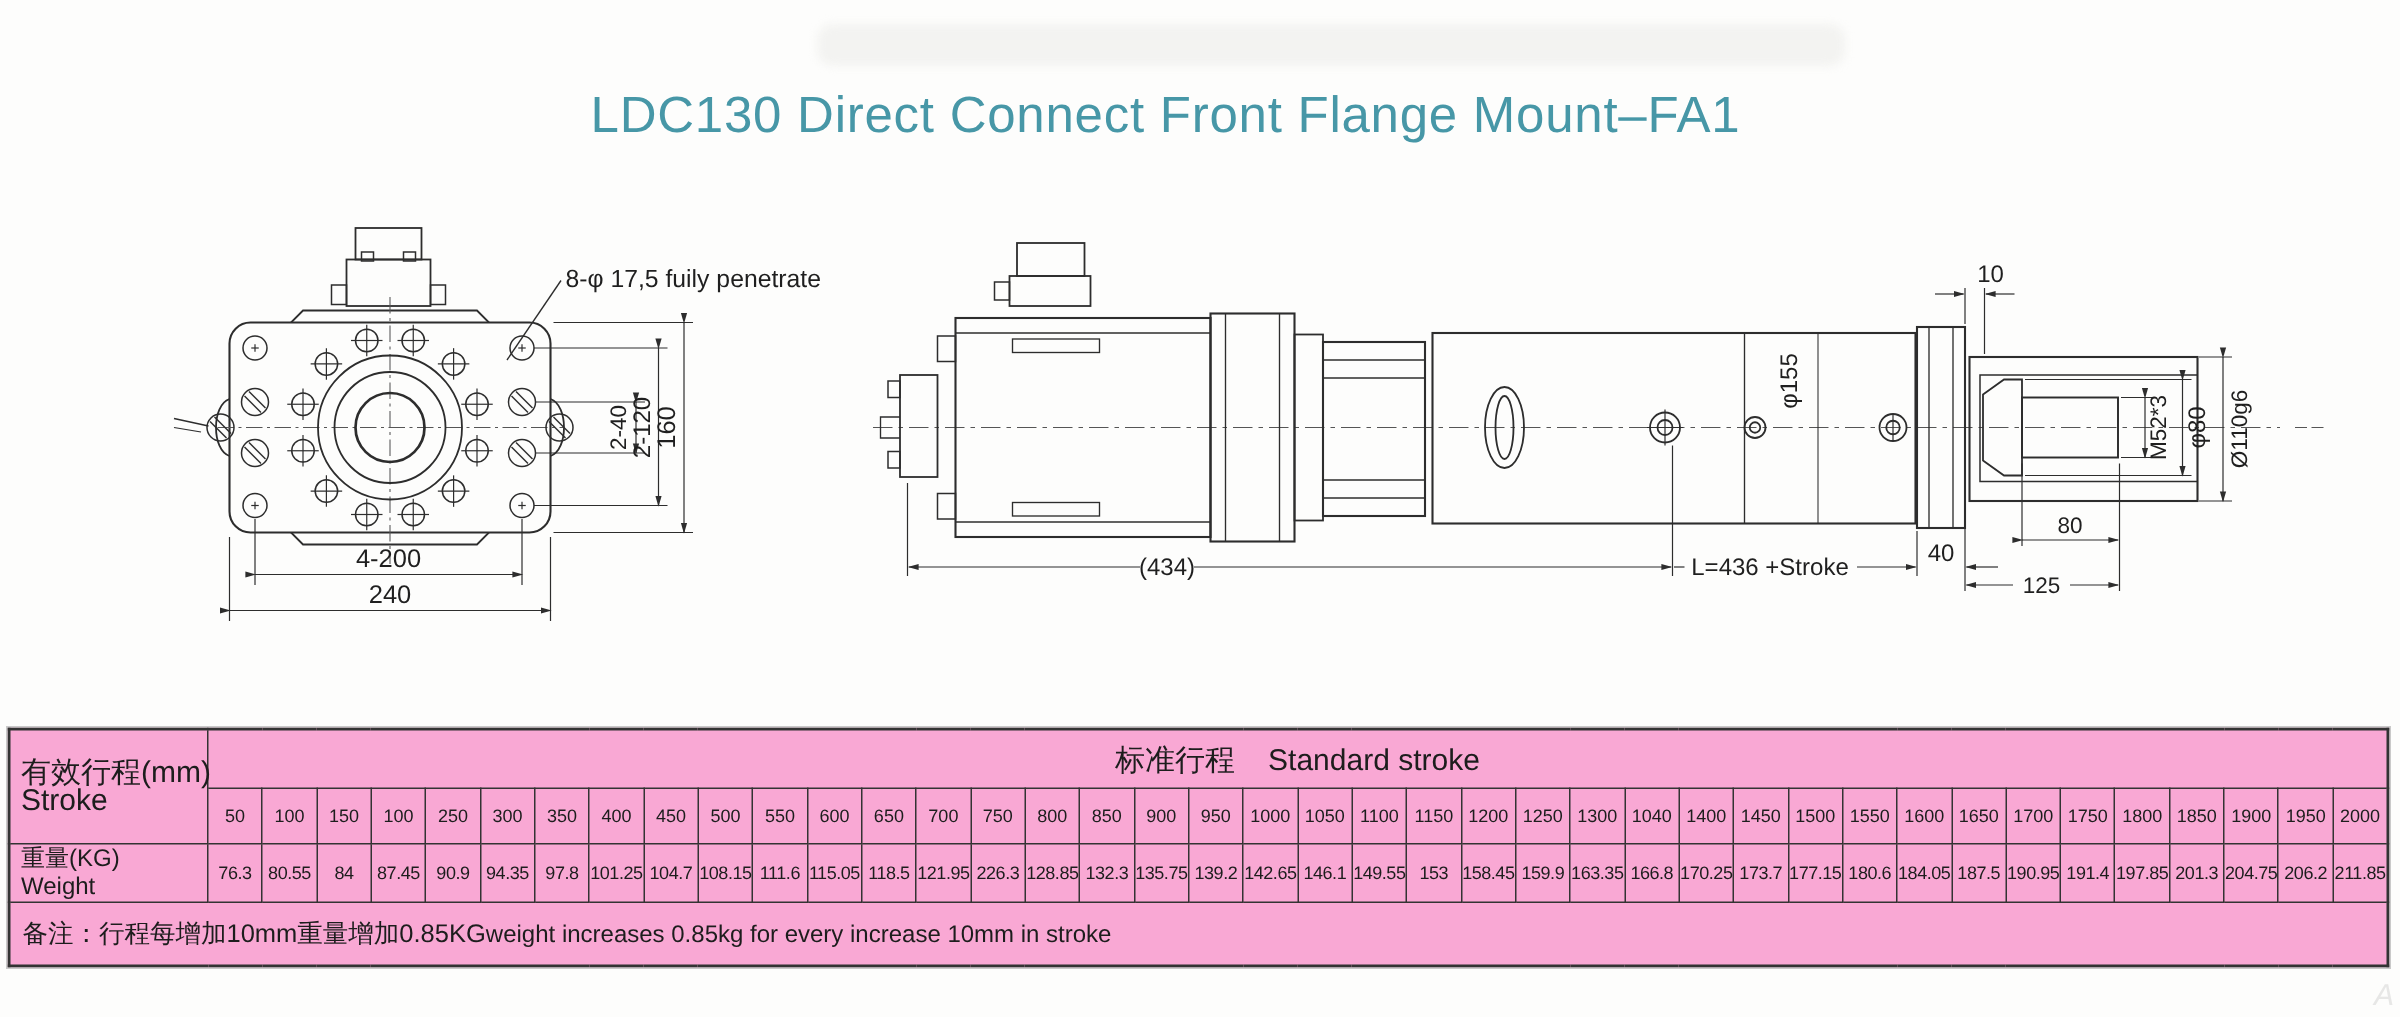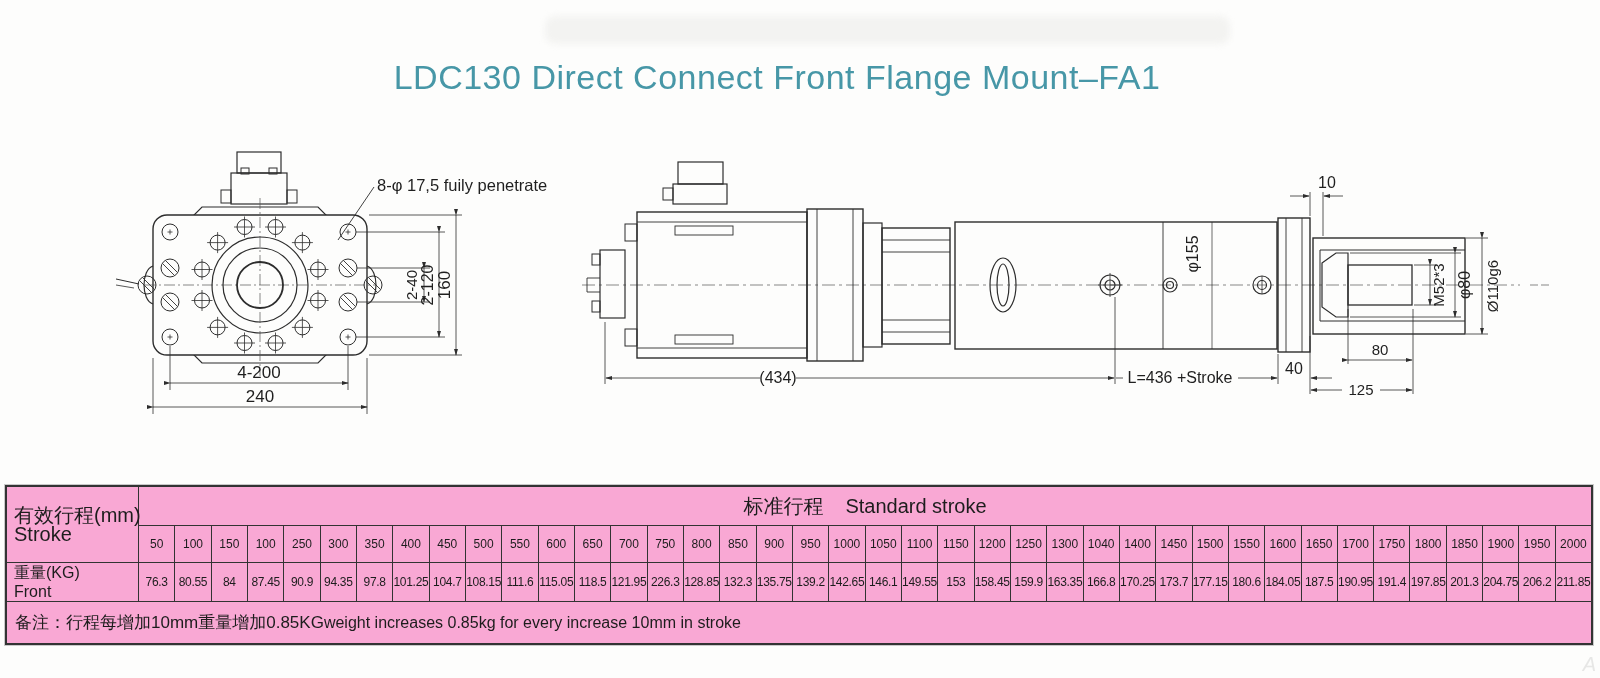--- a/index.html
+++ b/index.html
@@ -312,21 +312,21 @@
           <td>1750</td>
           <td>1800</td>
           <td>1850</td>
           <td>1900</td>
           <td>1950</td>
           <td>2000</td>
         </tr>
       <tr class="weight-row">
         <td class="left-col">
           <div>重量(KG)</div>
-          <div>Front</div>
+          <div>Weight</div>
         </td>
 
       <td>76.3</td>
           <td>80.55</td>
           <td>84</td>
           <td>87.45</td>
           <td>90.9</td>
           <td>94.35</td>
           <td>97.8</td>
           <td>101.25</td>

